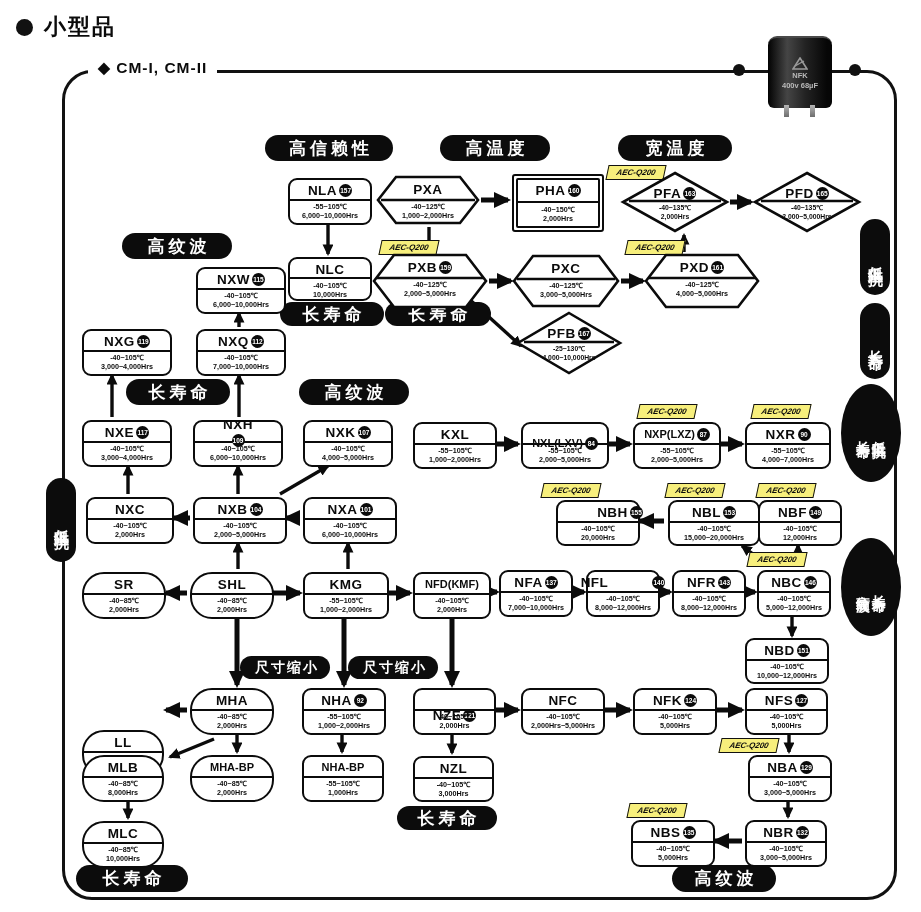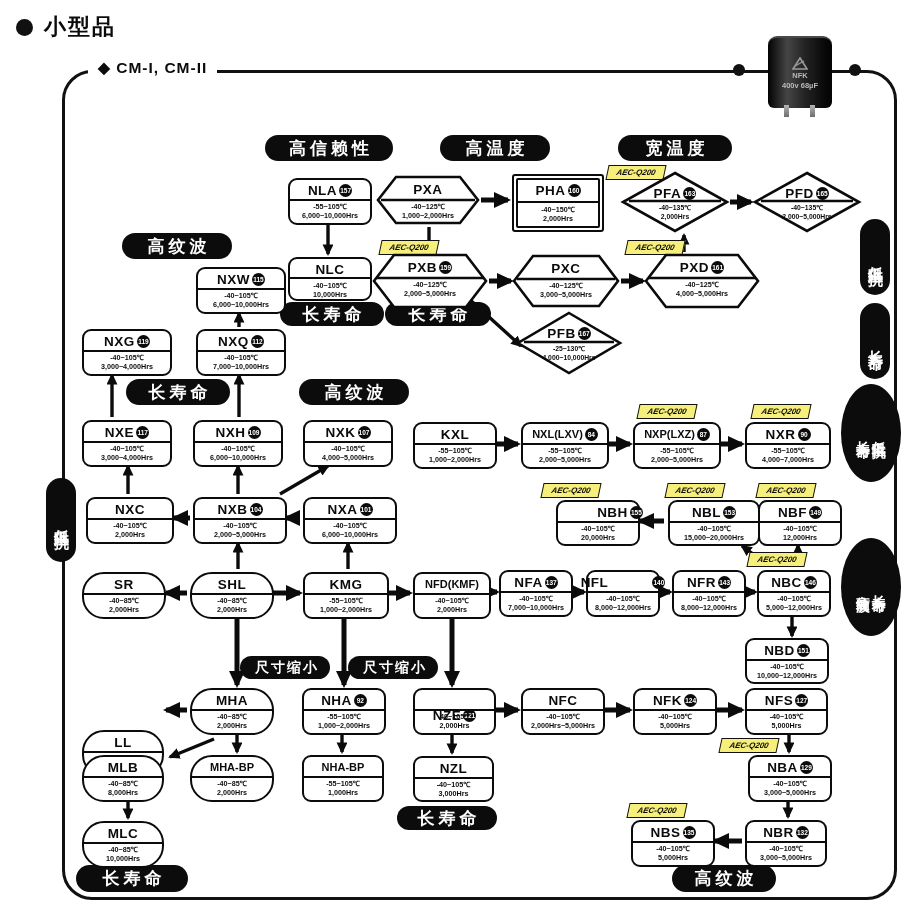--- a/index.html
+++ b/index.html
@@ -347,21 +347,21 @@
           <span>NXE</span>
           <span class="badge">117</span>
         </div>
         <div class="n-specs" style="top: 22px;">
           <span>-40~105℃</span>
           <span>3,000~4,000Hrs</span>
         </div>
       </div>
       <div class="node shape-box" style="left: 193px; top: 420px; width: 86px; height: 43px;">
         <div class="divider" style="top: 19px;"></div>
-        <div class="n-title" style="top: 1px;">
+        <div class="n-title" style="top: 1px; flex-direction: column;">
           <span>NXH</span>
           <span class="badge">109</span>
         </div>
         <div class="n-specs" style="top: 22px;">
           <span>-40~105℃</span>
           <span>6,000~10,000Hrs</span>
         </div>
       </div>
       <div class="node shape-box" style="left: 303px; top: 420px; width: 86px; height: 43px;">
         <div class="divider" style="top: 19px;"></div>
@@ -379,21 +379,21 @@
         <div class="n-title" style="top: 1px;">
           <span>KXL</span>
         </div>
         <div class="n-specs" style="top: 22px;">
           <span>-55~105℃</span>
           <span>1,000~2,000Hrs</span>
         </div>
       </div>
       <div class="node shape-box" style="left: 521px; top: 422px; width: 84px; height: 43px;">
         <div class="divider" style="top: 19px;"></div>
-        <div class="n-title small" style="top: 1px;">
+        <div class="n-title small" style="top: 10px;">
           <span>NXL(LXV)</span>
           <span class="badge">84</span>
         </div>
         <div class="n-specs" style="top: 22px;">
           <span>-55~105℃</span>
           <span>2,000~5,000Hrs</span>
         </div>
       </div>
       <div class="node shape-box" style="left: 633px; top: 422px; width: 84px; height: 43px;">
         <div class="divider" style="top: 19px;"></div>

